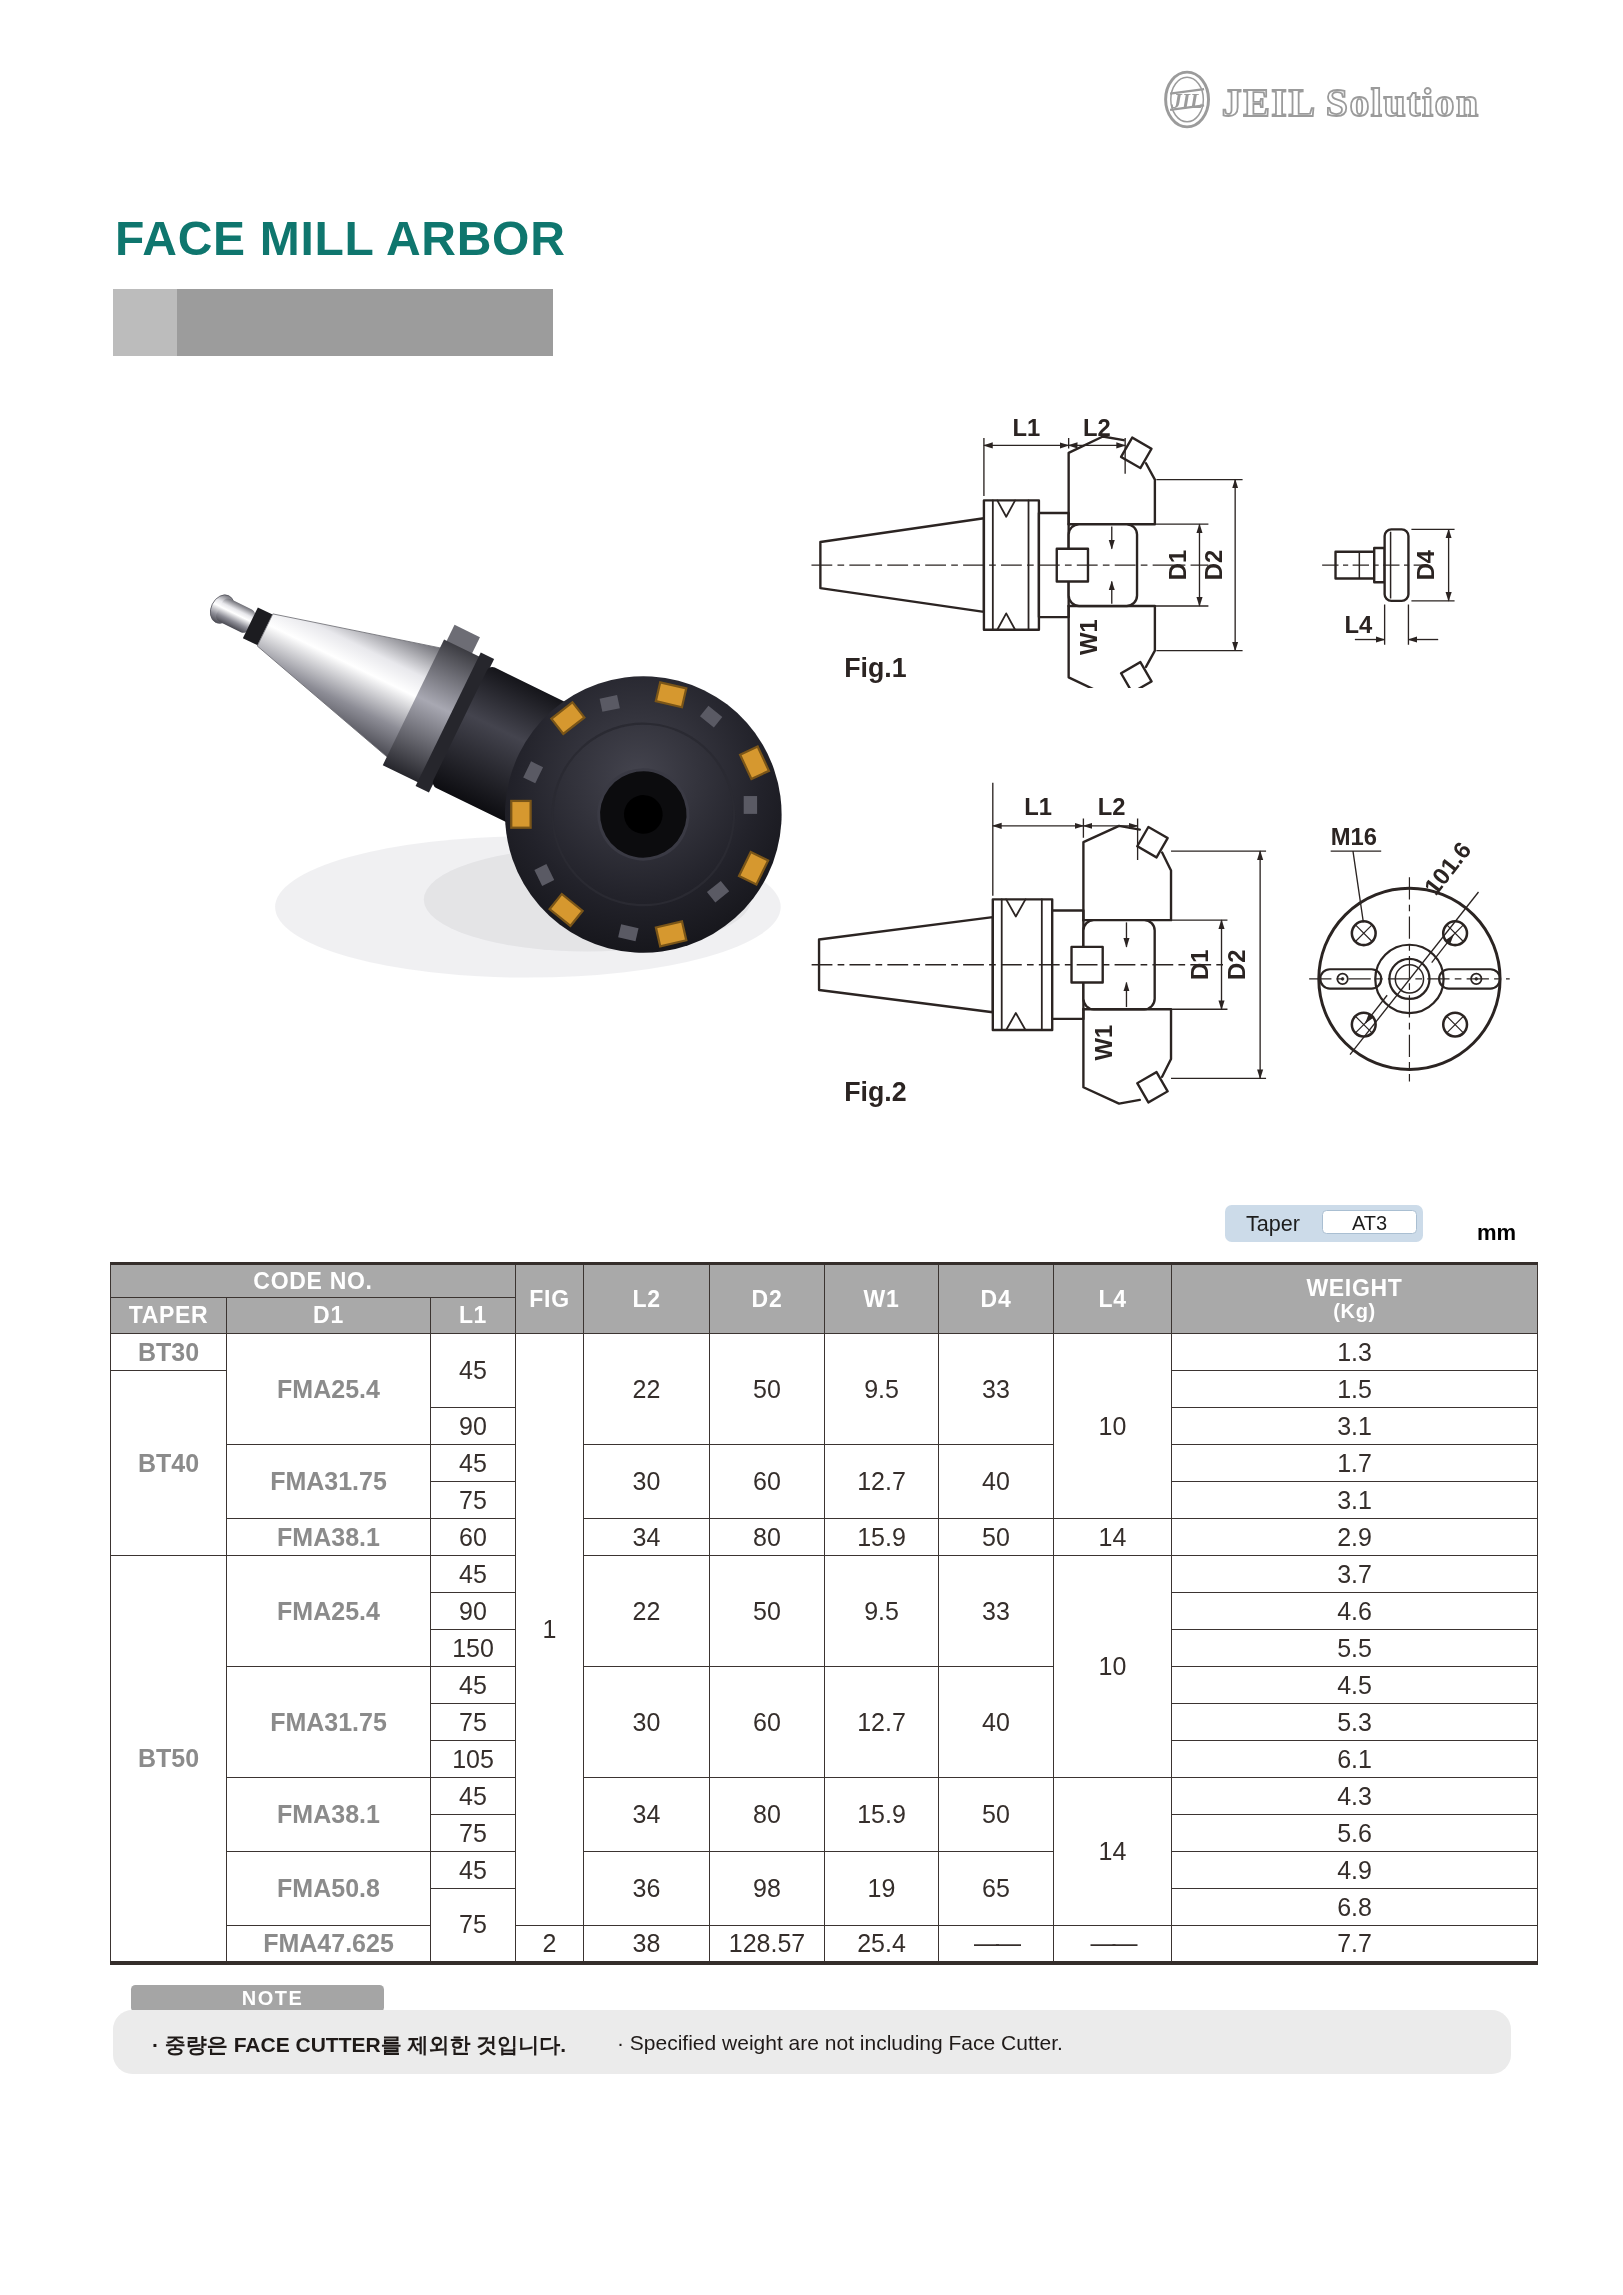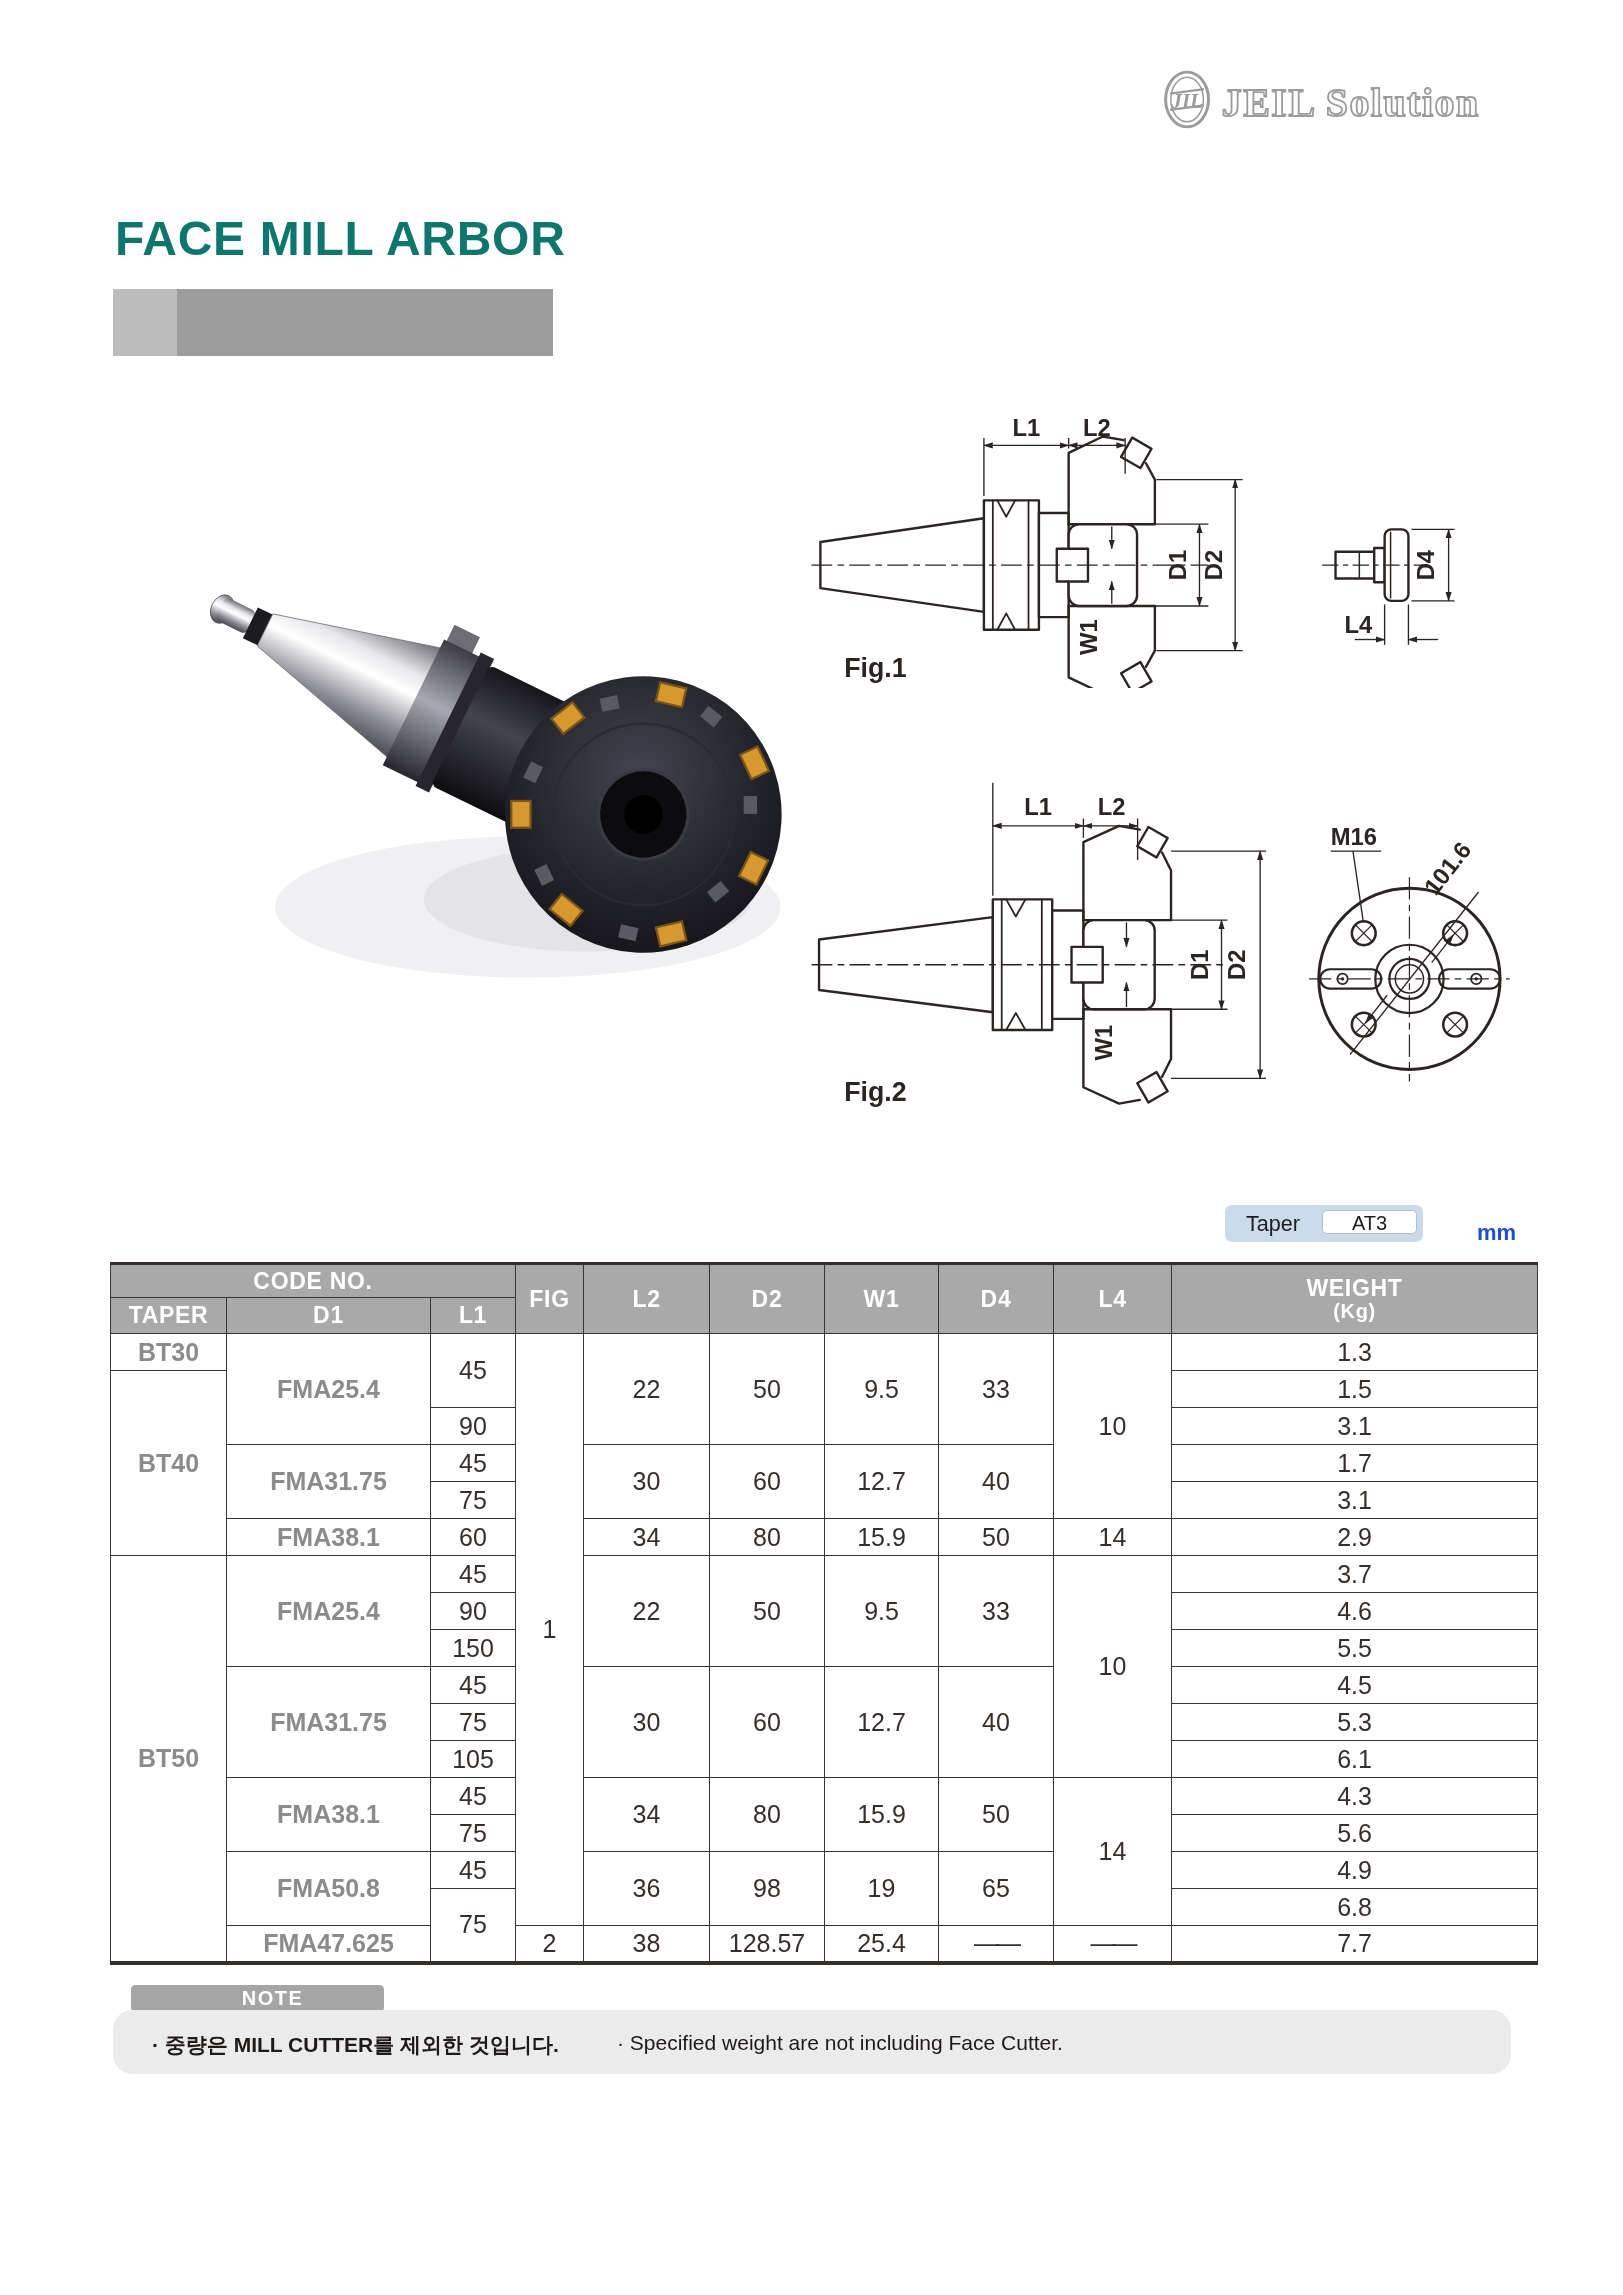--- a/index.html
+++ b/index.html
@@ -29,21 +29,21 @@
   svg text.dim { font-family:"Liberation Sans",sans-serif; font-size:32px; font-weight:bold; fill:#2b2422; }
   svg text.cap { font-family:"Liberation Sans",sans-serif; font-size:36px; font-weight:bold; fill:#2b2422; }
 
   
   #taper-badge { left:1225px; top:1205px; width:198px; height:37px; background:#ccdbe9; border-radius:6.7px; }
   #taper-badge .t-lbl { position:absolute; left:21px; top:0; height:37px; line-height:37px; font-size:21.6px; color:#1d1d1d; }
   #taper-badge .t-val {
     position:absolute; left:97px; top:4.5px; width:95px; height:24px; background:#ffffff;
     border:1.5px solid #aabfd2; border-radius:4.5px; text-align:center; line-height:25px; font-size:20px; color:#1d1d1d;
   }
-  #mm-label { left:1477px; top:1220px; font-size:22px; font-weight:bold; color:#1d4ed8; }
+  #mm-label { left:1477px; top:1220px; font-size:22px; font-weight:bold; color:#000000; }
 
   
   #spec-table {
     left:110px; top:1262px; width:1425px;
     border-collapse:collapse; table-layout:fixed;
     border-top:3.7px solid #352e2b; border-bottom:4.5px solid #352e2b;
   }
   #spec-table th, #spec-table td {
     border:1.5px solid #3b3431; text-align:center; vertical-align:middle; overflow:hidden;
   }
@@ -433,16 +433,16 @@
       <td>25.4</td>
       <td class="dash">——</td>
       <td class="dash">——</td>
       <td>7.7</td>
     </tr>
   </tbody>
 </table>
 
 <div id="note-badge" class="abs">NOTE</div>
 <div id="note-box" class="abs">
-  <div class="n-ko">· 중량은 MILL CUTTER를 제외한 것입니다.</div>
+  <div class="n-ko">· 중량은 FACE CUTTER를 제외한 것입니다.</div>
   <div class="n-en">· Specified weight are not including Face Cutter.</div>
 </div>
 
 
 </body></html>

